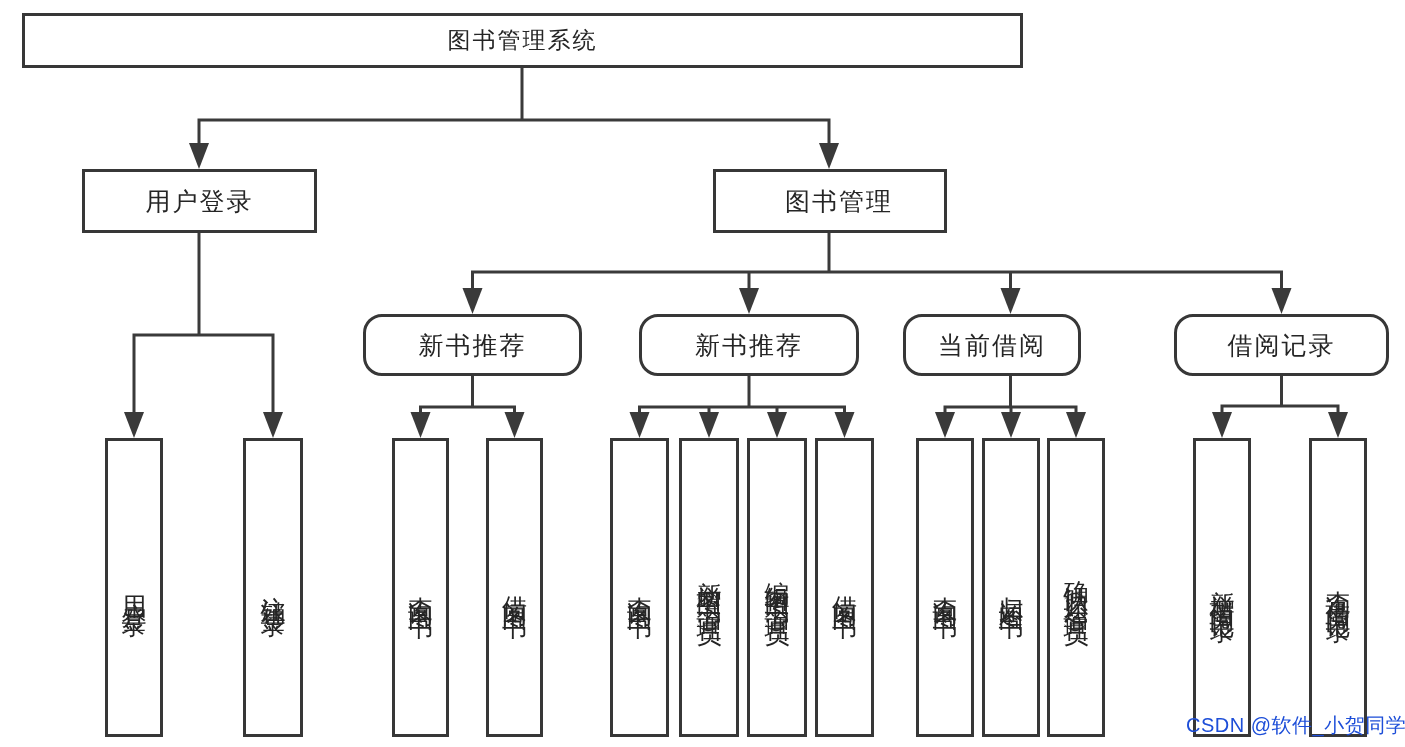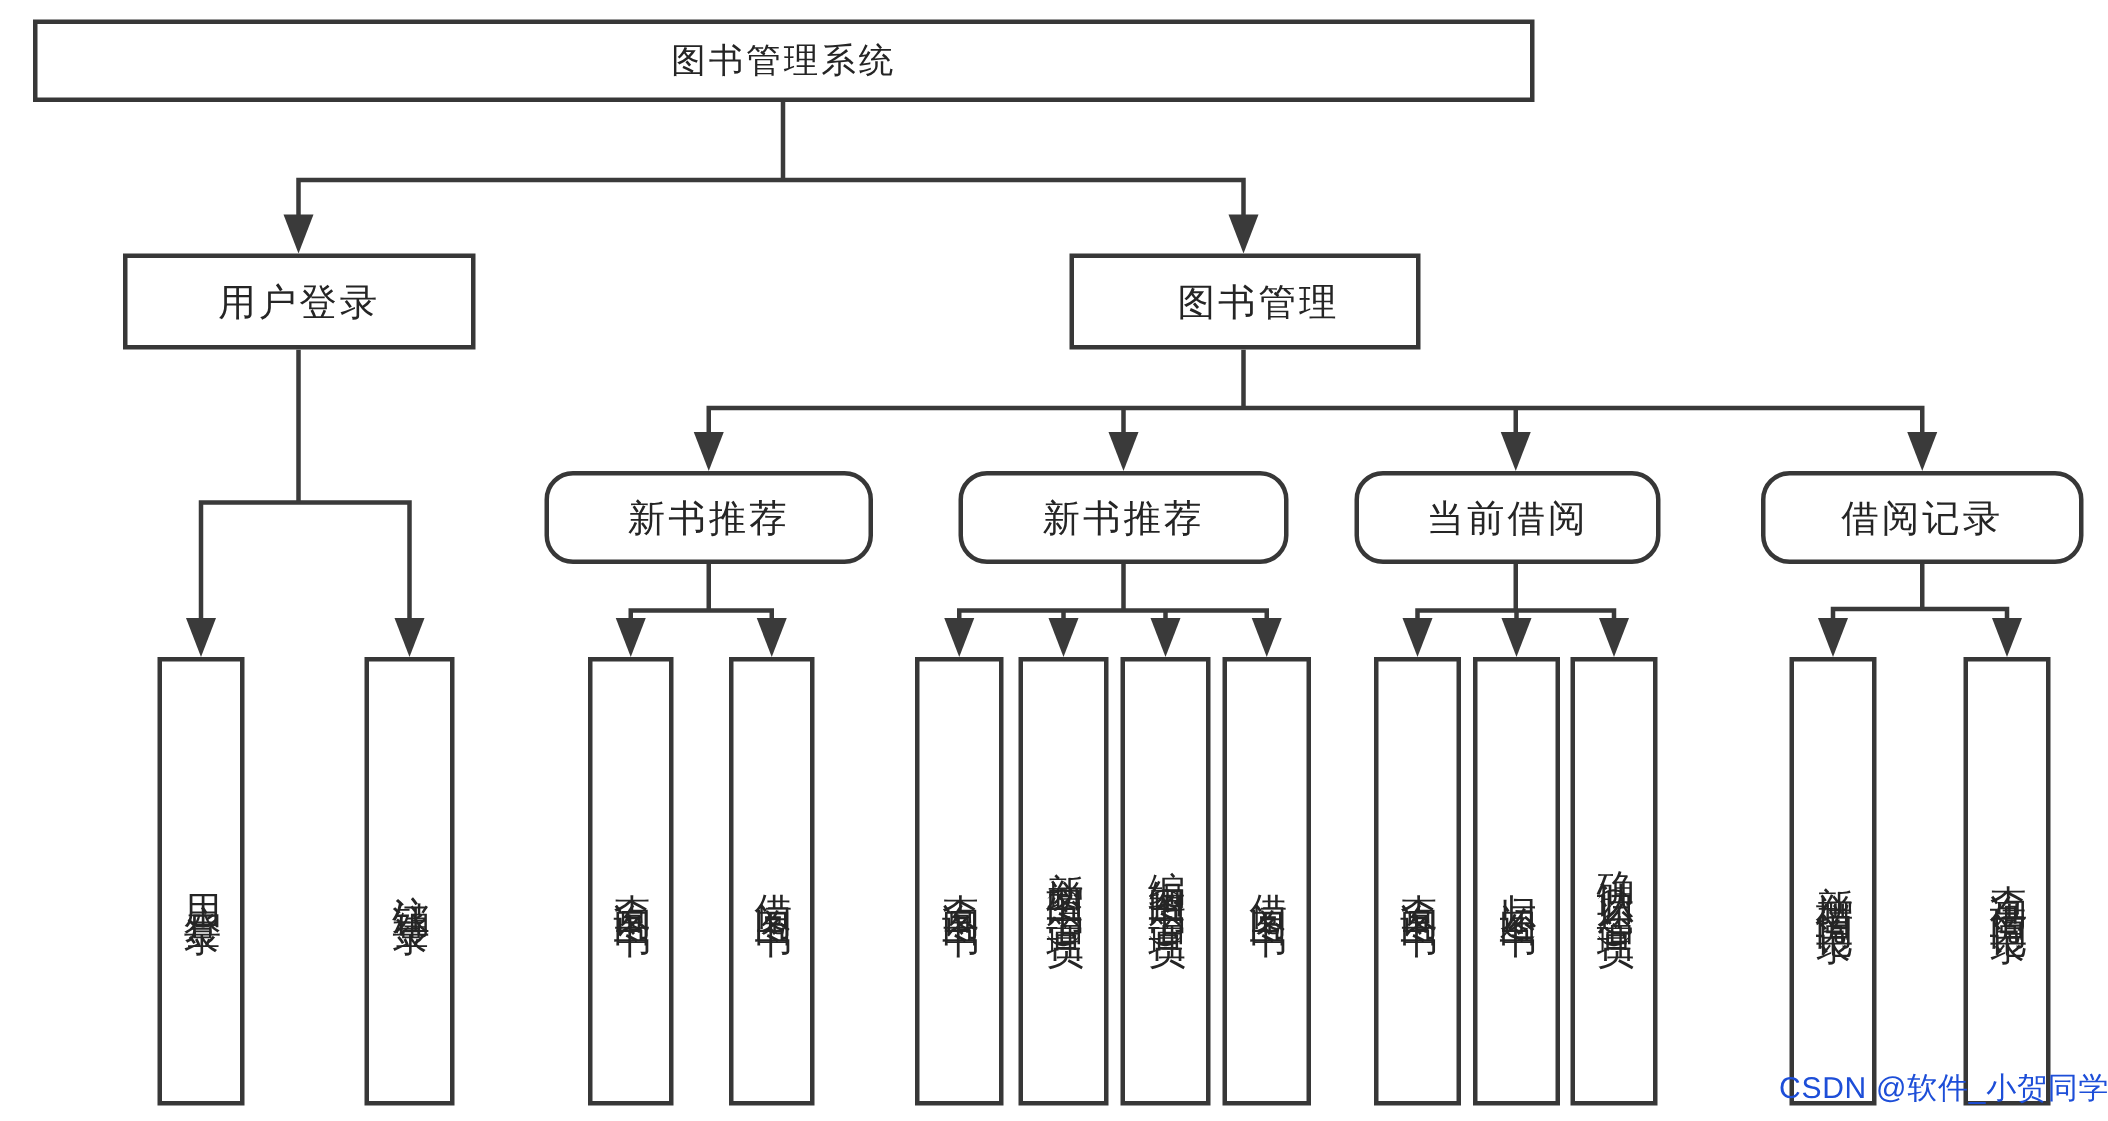--- a/index.html
+++ b/index.html
@@ -135,21 +135,21 @@
   <div class="node lvl2 hnode" style="left:713px; width:234px;padding-left:18px;">
     <span>图书管理</span>
   </div>
 
   <div class="node lvl3 hnode" style="left:363px; width:219px;">
     <span>新书推荐</span>
   </div>
   <div class="node lvl3 hnode" style="left:639px; width:220px;">
     <span>新书推荐</span>
   </div>
-  <div class="node lvl3 hnode" style="left:903px; width:204px;">
+  <div class="node lvl3 hnode" style="left:903px; width:178px;">
     <span>当前借阅</span>
   </div>
   <div class="node lvl3 hnode" style="left:1174px; width:215px;">
     <span>借阅记录</span>
   </div>
 
   <div class="node leaf" style="left:105px; width:58px;">
     <span>用户登录</span>
   </div>
   <div class="node leaf" style="left:243px; width:60px;">

